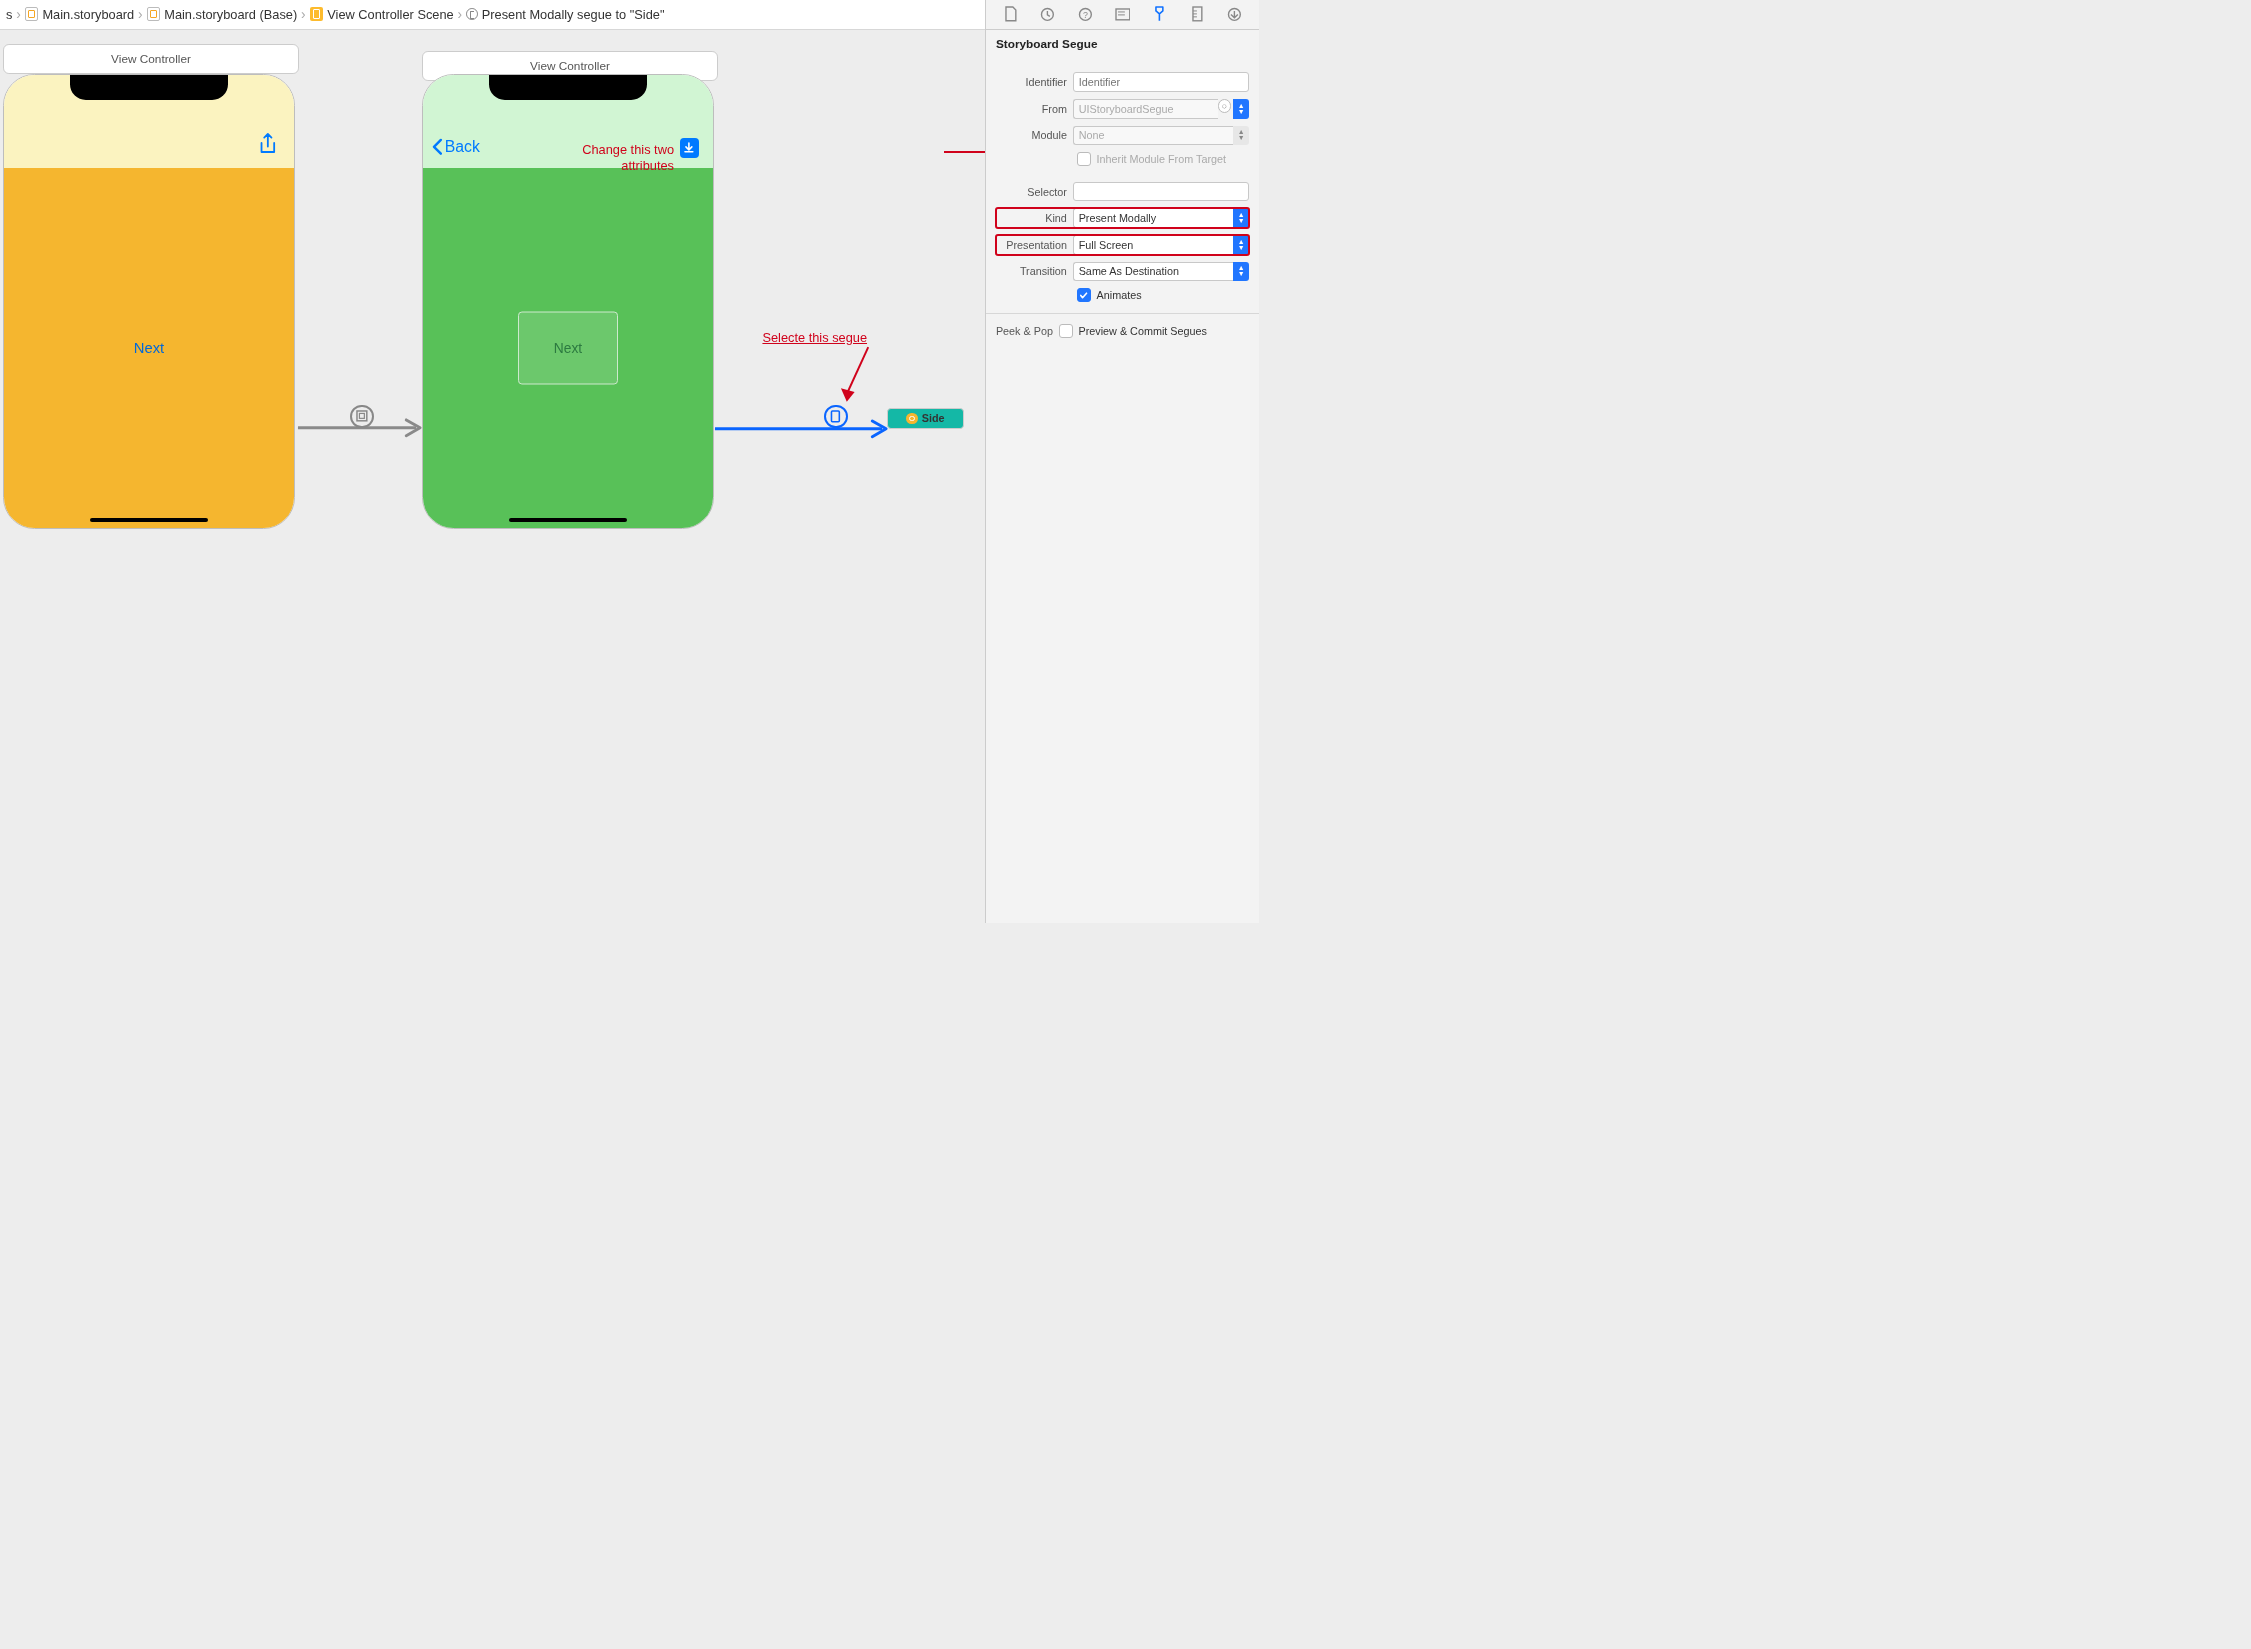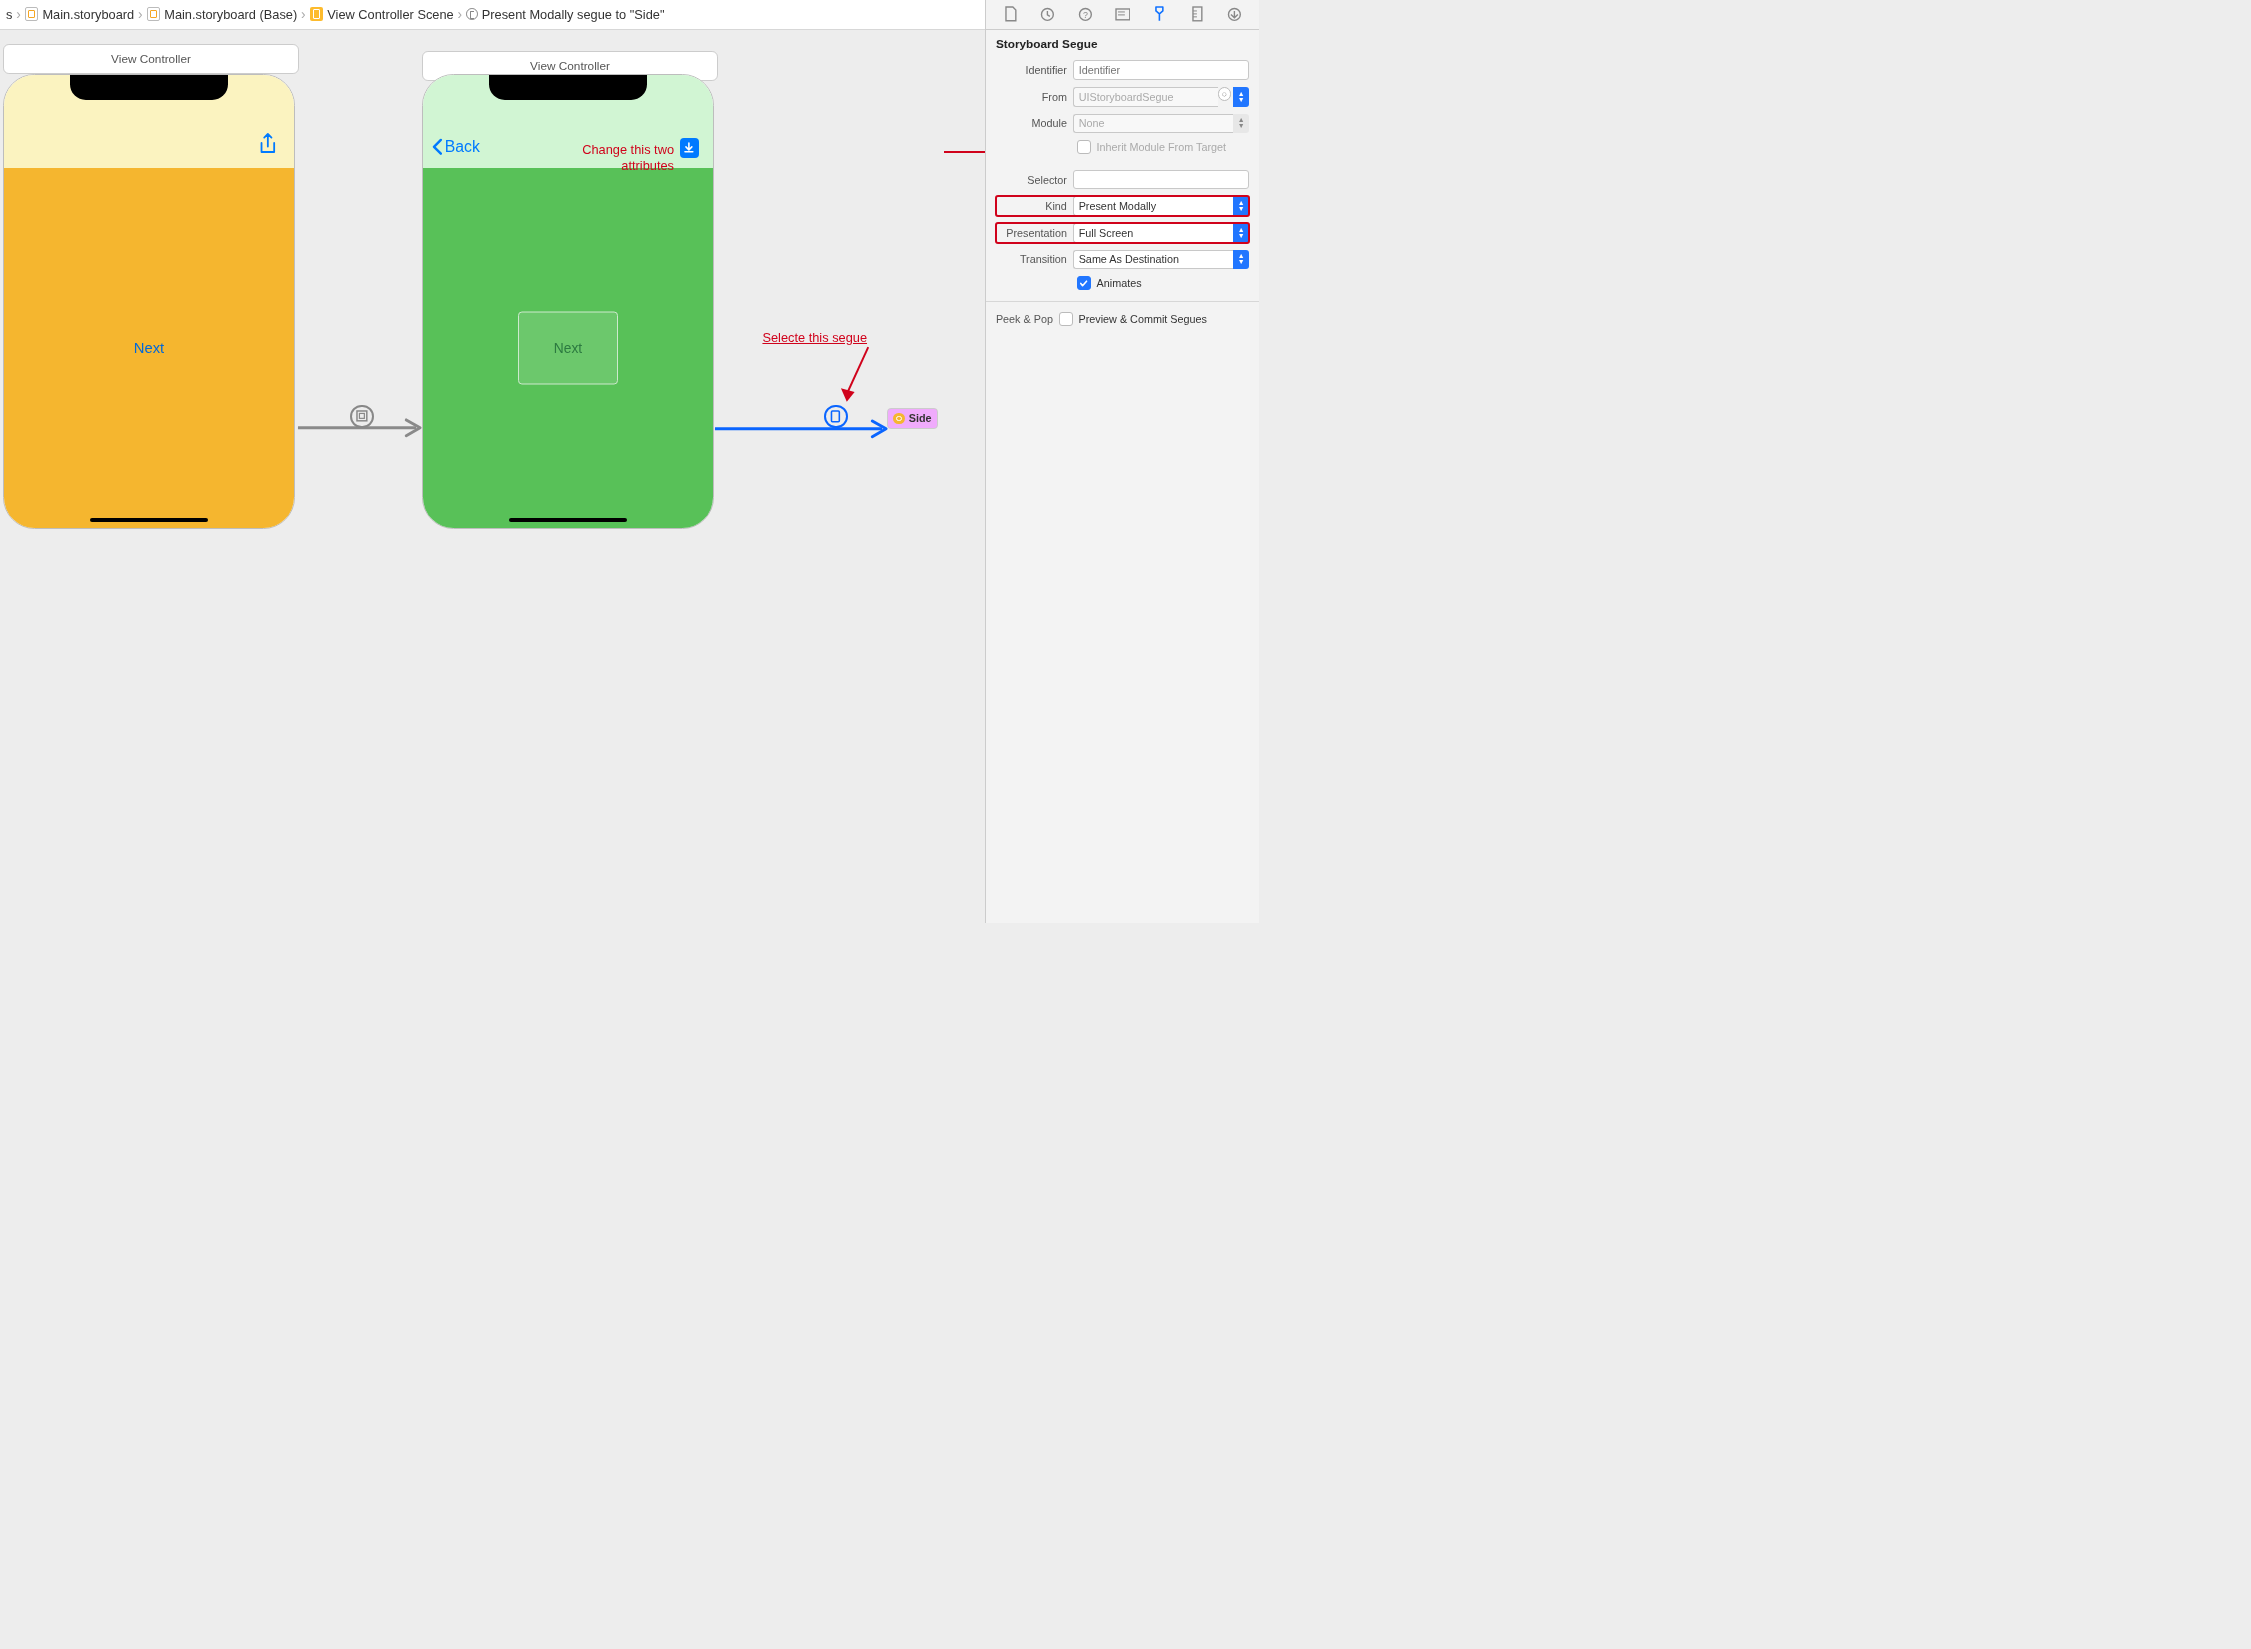--- a/index.html
+++ b/index.html
@@ -92,21 +92,21 @@
   
   .segue1{position:absolute;left:296px;top:384px;width:128px;height:27.6px;}
   .segue1 svg{width:100%;height:100%;}
   .segue-mid{position:absolute;left:350px;top:375px;width:23.6px;height:23.6px;border:2px solid #888;border-radius:50%;display:flex;align-items:center;justify-content:center;background:#ededed;}
   .segue-mid svg{width:11.8px;height:11.8px;}
 
   .segue2{position:absolute;left:713px;top:385px;width:177px;height:27.6px;}
   .segue2 svg{width:100%;height:100%;}
   .segue2-mid{position:absolute;left:824px;top:375px;width:23.6px;height:23.6px;border:2px solid #0a65ff;border-radius:50%;display:flex;align-items:center;justify-content:center;background:#ededed;}
   .segue2-mid svg{width:10.8px;height:13.8px;}
-  .side-badge{position:absolute;left:887px;top:378px;height:21.7px;border:1px solid #ccc;border-radius:3.9px;background:#f0abfc;display:flex;align-items:center;gap:3.9px;padding:0 5px;font-size:10.8px;font-weight:600;}
+  .side-badge{position:absolute;left:887px;top:378px;height:21.7px;border:1px solid #ccc;border-radius:3.9px;background:#14b8a6;display:flex;align-items:center;gap:3.9px;padding:0 18px;font-size:10.8px;font-weight:600;}
   .side-badge .dot{width:11.8px;height:11.8px;background:#f5b62f;border-radius:50%;display:inline-block;position:relative;}
   .side-badge .dot::after{content:"";position:absolute;inset:3px;border:1px solid #fff;border-radius:50%;}
 
   
   .anno{position:absolute;color:#d0021b;font-size:12.8px;}
   .anno1{right:311px;top:112px;text-align:right;line-height:1.3;}
   .anno-arrow1{position:absolute;left:944px;top:115px;width:128px;height:9.9px;}
   .anno-arrow1 svg{width:100%;height:100%;}
   .anno2{right:118px;top:300px;text-decoration:underline;}
   .anno-arrow2{position:absolute;left:839px;top:315px;width:39px;height:59px;}
@@ -115,21 +115,21 @@
   
   .inspector{
     position:absolute;top:0;right:0;bottom:0;width:274px;
     background:#f3f3f3;border-left:1px solid #ccc;
     display:flex;flex-direction:column;
   }
   .insp-tabs{height:29.6px;border-bottom:1px solid #ccc;display:flex;align-items:center;justify-content:space-around;padding:0 5.9px;background:#f3f3f3;}
   .insp-tab{width:19.7px;height:19.7px;display:flex;align-items:center;justify-content:center;color:#888;}
   .insp-tab.active{color:#1172ff;}
   .insp-body{padding:7.9px 9.9px;display:flex;flex-direction:column;gap:6.9px;}
-  .sect-title{font-weight:600;font-size:11.8px;color:#222;margin-bottom:2px;}
+  .sect-title{font-weight:600;font-size:11.8px;color:#222;margin-bottom:14px;}
   .row{display:flex;align-items:center;gap:5.9px;}
   .row label{width:71px;text-align:right;font-size:10.8px;color:#555;}
   .row input[type=text]{flex:1;height:19.7px;border:1px solid #c8c8c8;border-radius:3px;background:#fff;padding:0 4.9px;font-size:10.8px;}
   .sel-wrap{flex:1;display:flex;}
   .sel{flex:1;height:19.7px;border:1px solid #c8c8c8;border-right:none;border-radius:3px 0 0 3px;background:#fff;padding:0 4.9px;font-size:10.8px;display:flex;align-items:center;}
   .sel.disabled{color:#aaa;background:#f8f8f8;}
   .sel-btn{width:15.8px;height:19.7px;background:#2176ff;border-radius:0 3px 3px 0;display:flex;flex-direction:column;align-items:center;justify-content:center;color:#fff;font-size:6.9px;line-height:5.9px;}
   .class-extra{width:13.8px;height:13.8px;border:1px solid #bbb;border-radius:50%;display:flex;align-items:center;justify-content:center;font-size:8.9px;color:#888;margin-right:2px;background:#fff;}
   .class-row .sel-wrap{flex:1;}
   .chk{width:13.8px;height:13.8px;border:1px solid #bbb;border-radius:3px;background:#fff;display:inline-flex;align-items:center;justify-content:center;}

